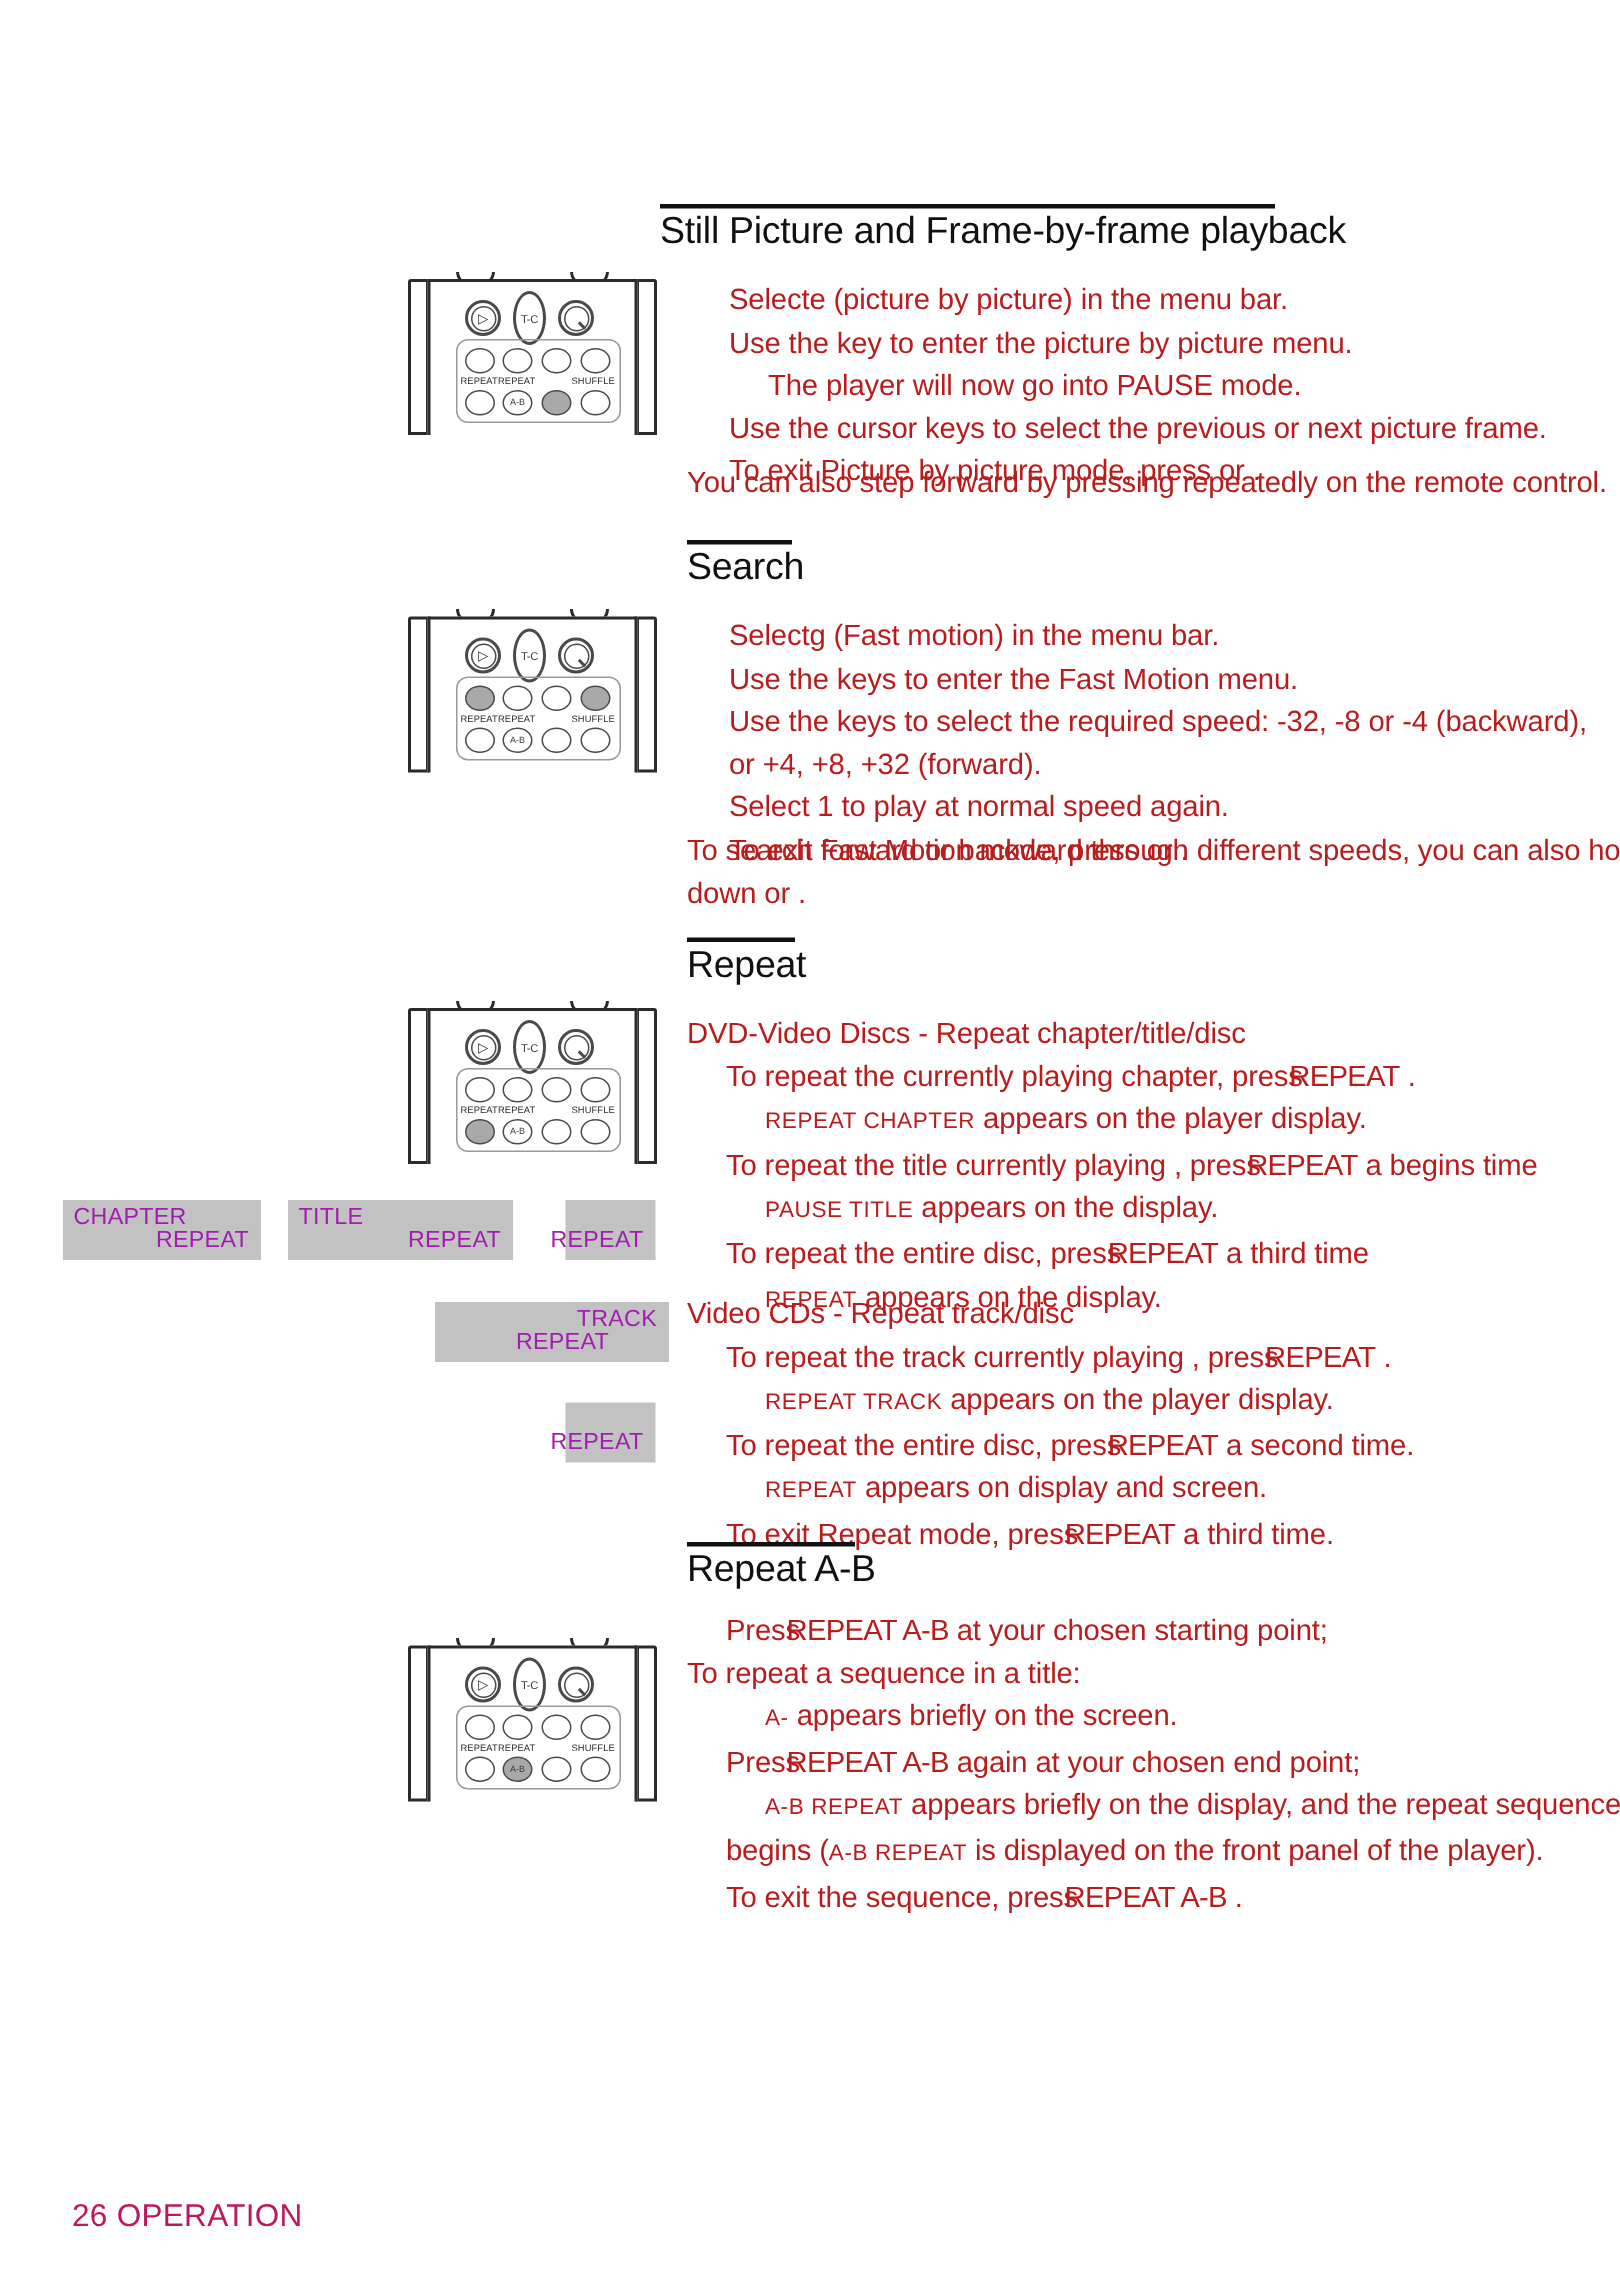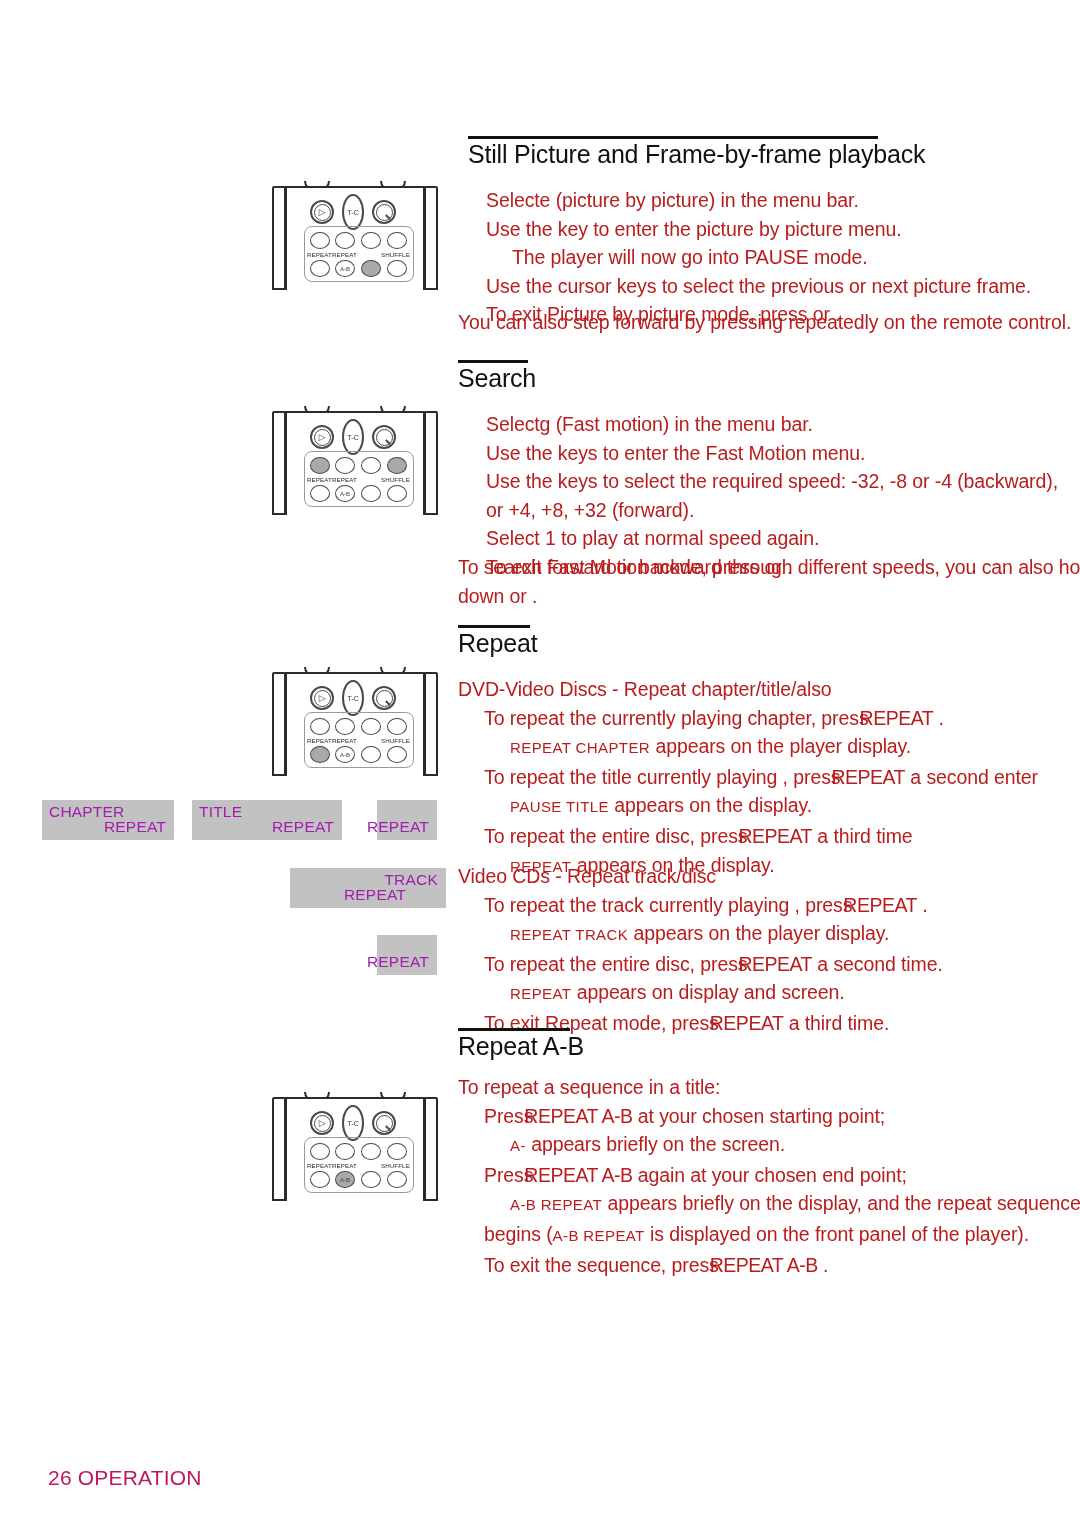--- a/index.html
+++ b/index.html
@@ -232,21 +232,21 @@
     color: #be185d;
     letter-spacing: 0.2px;
     white-space: nowrap;
   }
 </style>
 </head>
 <body>
 
 <div class="page">
 
-  <div class="heading" style="left:468px; top:136px;">
+  <div class="heading" style="left:440px; top:136px;">
     <span class="rule" style="width:410px;"></span>
     <span>Still Picture and Frame-by-frame playback</span>
   </div>
 
   <div class="remote" style="left:272px; top:186px;">
     <div class="notch-l"></div>
     <div class="notch-r"></div>
     <div class="frame-l"></div>
     <div class="frame-r"></div>
     <div class="body"></div>
@@ -361,24 +361,24 @@
       <div class="lbl lbl-rep2">REPEAT</div>
       <div class="lbl lbl-shuf">SHUFFLE</div>
       <div class="k r2 c1 filled"></div>
       <div class="k r2 c2">A-B</div>
       <div class="k r2 c3"></div>
       <div class="k r2 c4"></div>
     </div>
   </div>
 
   <div class="textblock" style="left:458px; top:675px;">
-    <span class="ln">DVD-Video Discs - Repeat chapter/title/also</span>
+    <span class="ln">DVD-Video Discs - Repeat chapter/title/disc</span>
     <span class="ln indent1"><span>To repeat the currently playing chapter, press</span><span class="tight">REPEAT</span> <span>.</span></span>
     <span class="ln indent2"><span class="sc">REPEAT CHAPTER</span> <span>appears on the player display.</span></span>
-    <span class="ln indent1"><span>To repeat the title currently playing , press</span><span class="tight">REPEAT</span> <span>a second enter</span></span>
+    <span class="ln indent1"><span>To repeat the title currently playing , press</span><span class="tight">REPEAT</span> <span>a begins time</span></span>
     <span class="ln indent2"><span class="sc">PAUSE TITLE</span> <span>appears on the display.</span></span>
     <span class="ln indent1"><span>To repeat the entire disc, press</span><span class="tight">REPEAT</span> <span>a third time</span></span>
     <span class="ln indent2"><span class="sc">REPEAT</span> <span>appears on the display.</span></span>
   </div>
 
   <div class="textblock" style="left:458px; top:862px;">
     <span class="ln">Video CDs - Repeat track/disc</span>
     <span class="ln indent1"><span>To repeat the track currently playing , press</span><span class="tight">REPEAT</span> <span>.</span></span>
     <span class="ln indent2"><span class="sc">REPEAT TRACK</span> <span>appears on the player display.</span></span>
     <span class="ln indent1"><span>To repeat the entire disc, press</span><span class="tight">REPEAT</span> <span>a second time.</span></span>
@@ -437,22 +437,22 @@
       <div class="lbl lbl-rep2">REPEAT</div>
       <div class="lbl lbl-shuf">SHUFFLE</div>
       <div class="k r2 c1"></div>
       <div class="k r2 c2 filled">A-B</div>
       <div class="k r2 c3"></div>
       <div class="k r2 c4"></div>
     </div>
   </div>
 
   <div class="textblock" style="left:458px; top:1073px;">
+    <span class="ln indent1"><span>Press</span><span class="tight">REPEAT A-B</span> <span>at your chosen starting point;</span></span>
     <span class="ln">To repeat a sequence in a title:</span>
-    <span class="ln indent1"><span>Press</span><span class="tight">REPEAT A-B</span> <span>at your chosen starting point;</span></span>
     <span class="ln indent2"><span class="sc">A-</span> <span>appears briefly on the screen.</span></span>
     <span class="ln indent1"><span>Press</span><span class="tight">REPEAT A-B</span> <span>again at your chosen end point;</span></span>
     <span class="ln indent2"><span class="sc">A-B REPEAT</span> <span>appears briefly on the display, and the repeat sequence</span></span>
     <span class="ln indent1"><span>begins (</span><span class="sc">A-B REPEAT</span> <span>is displayed on the front panel of the player).</span></span>
     <span class="ln indent1"><span>To exit the sequence, press</span><span class="tight">REPEAT A-B</span> <span>.</span></span>
   </div>
 
   <div class="footer">26 OPERATION</div>
 
 </div>

